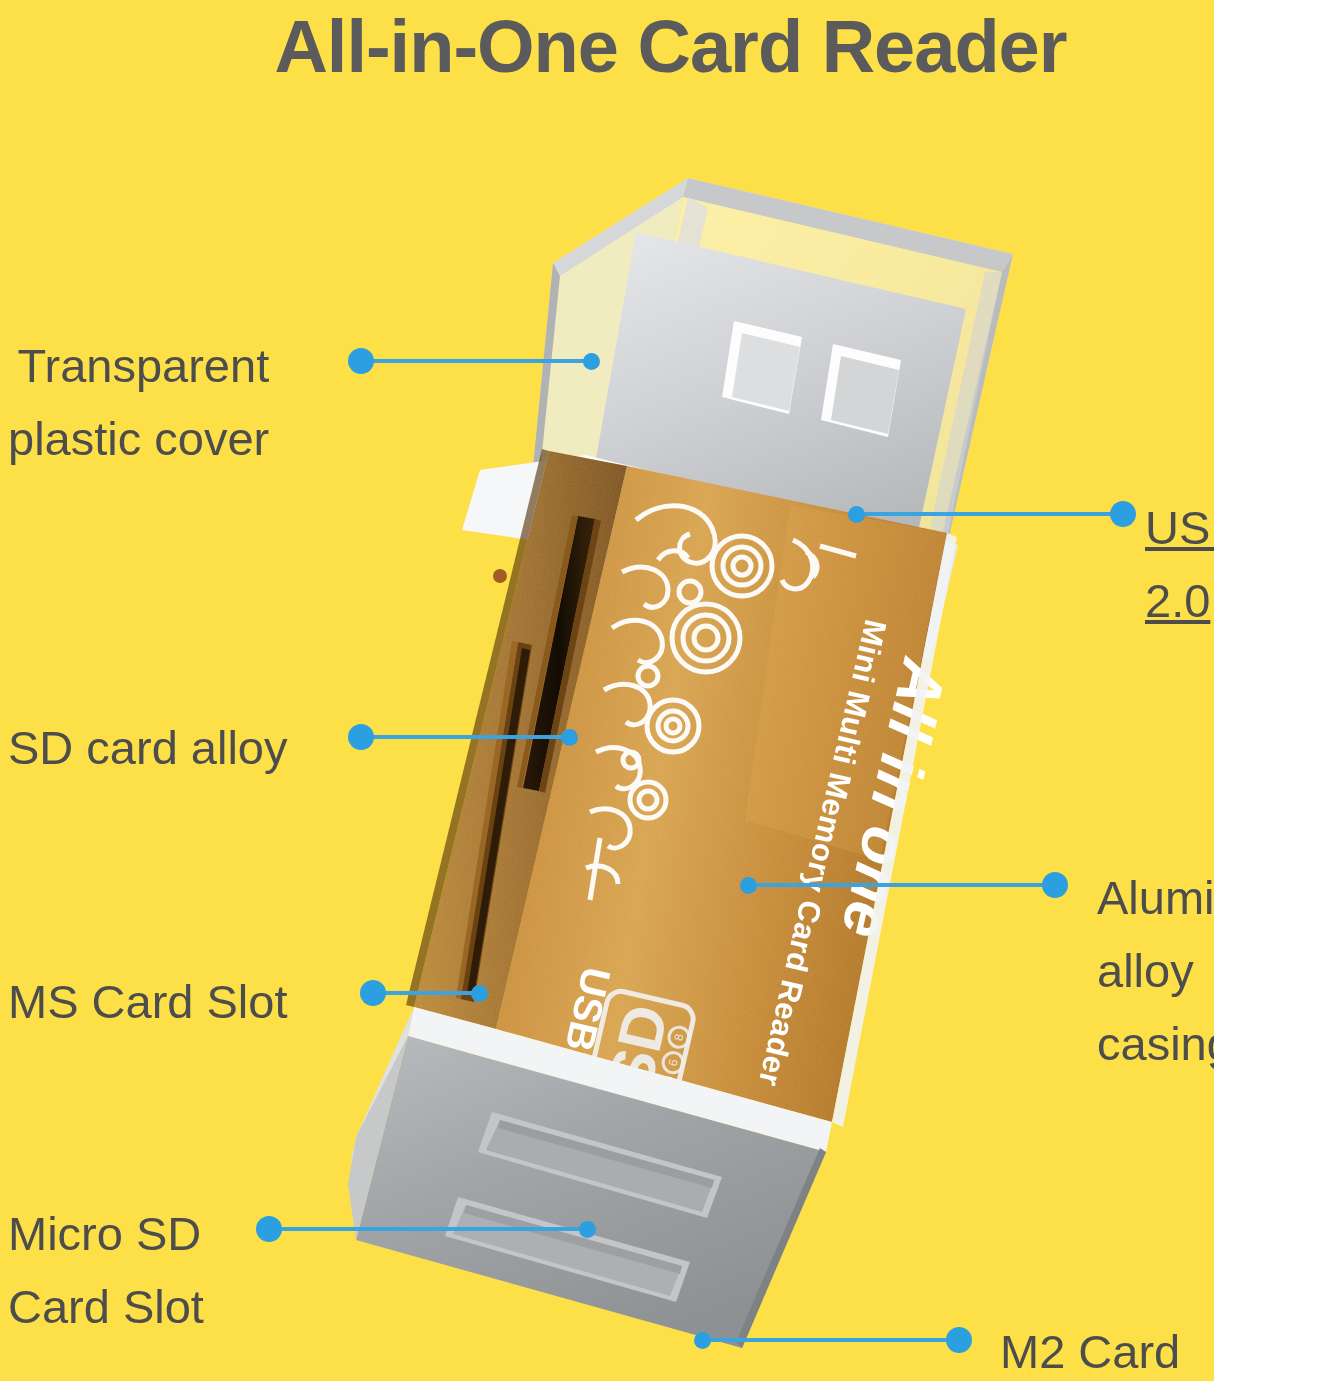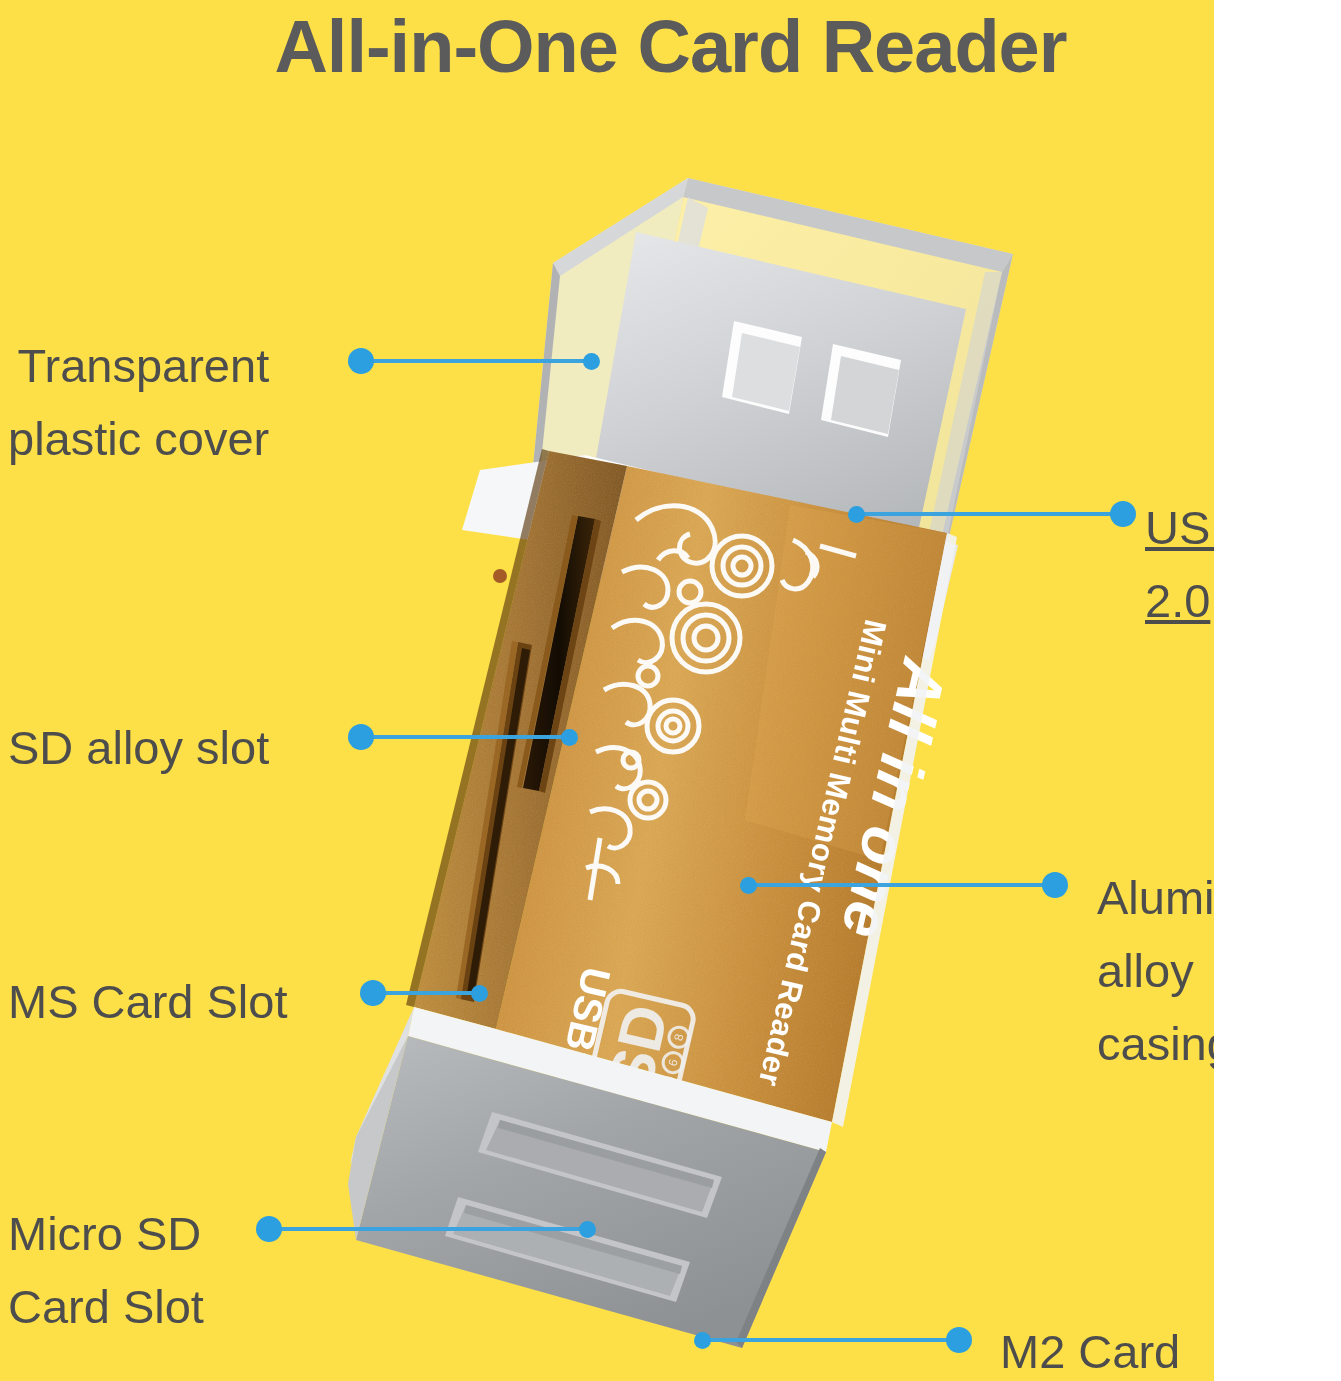--- a/index.html
+++ b/index.html
@@ -342,21 +342,21 @@
 
   <div class="leader" id="leader-m2" style="left:694px; top:1324px; width:280px; height:32px;">
     <div class="line" style="left:8px; width:248px;"></div>
     <div class="dot small" style="left:0px;"></div>
     <div class="dot big" style="left:252px;"></div>
   </div>
 
   <div class="label" id="label-transparent">Transparent
 plastic cover</div>
 
-  <div class="label" id="label-sd">SD alloy slot</div>
+  <div class="label" id="label-sd">SD card alloy</div>
 
   <div class="label" id="label-ms">MS Card Slot</div>
 
   <div class="label" id="label-microsd">Micro SD
 Card Slot</div>
 
   <div class="label" id="label-usb">USB 2.0</div>
 
   <div class="label" id="label-aluminum">Aluminum
 alloy casing</div>

